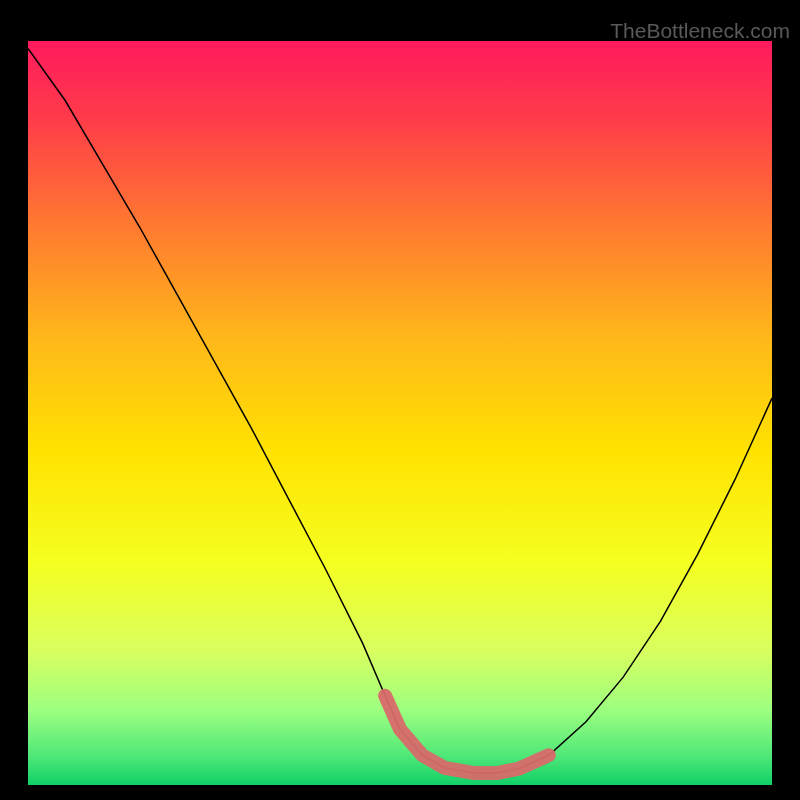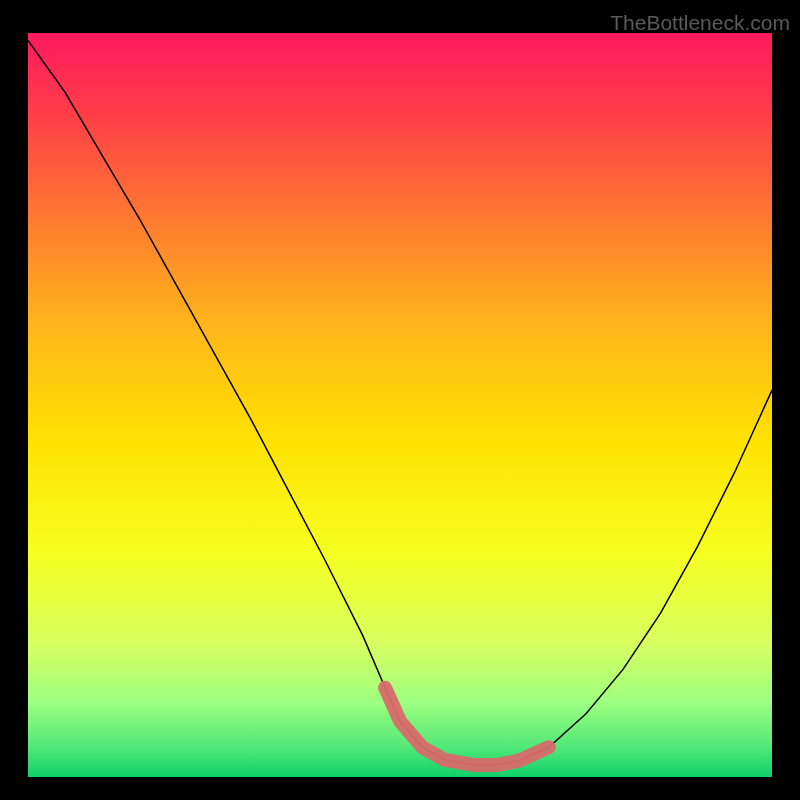--- a/index.html
+++ b/index.html
@@ -7,21 +7,21 @@
     padding: 0;
     background: #000;
     width: 800px;
     height: 800px;
     overflow: hidden;
     position: relative;
     font-family: Arial, Helvetica, sans-serif;
   }
   .chart-container {
     position: absolute;
-    top: 5px;
+    top: 13px;
     left: 0;
     width: 800px;
     height: 720px;
   }
   .watermark {
     position: absolute;
     top: 6px;
     right: 10px;
     color: #5a5a5a;
     font-size: 21px;

